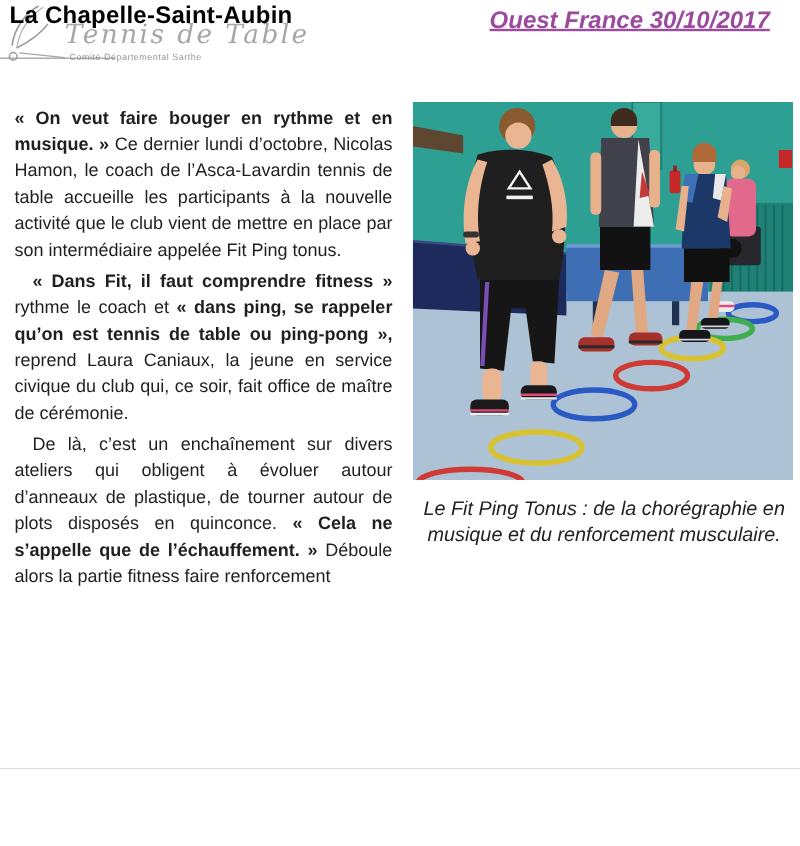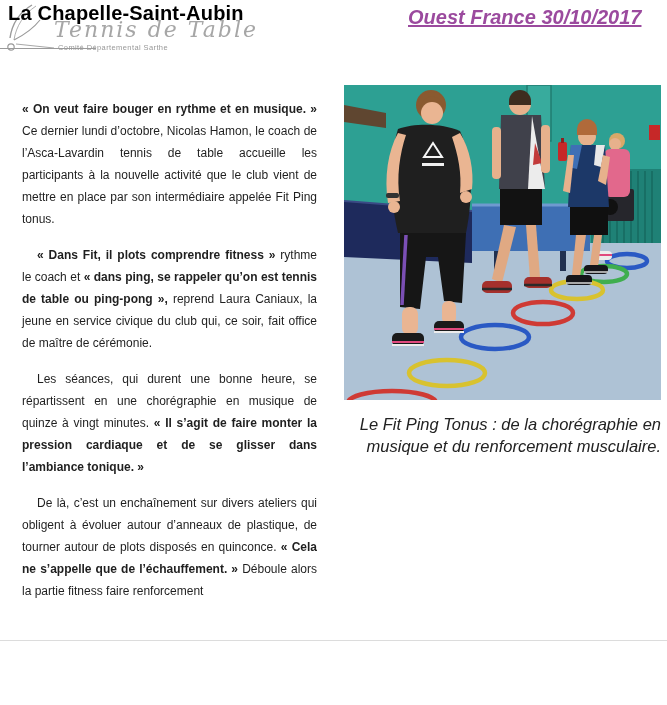--- a/index.html
+++ b/index.html
@@ -33,30 +33,30 @@
   
   .title{
     position:absolute;top:38px;left:8px;margin:0;z-index:2;
     font-size:27px;font-weight:400;color:#0a0a0a;letter-spacing:-0.2px;white-space:nowrap;
   }
   
   .col{position:absolute;top:84px;}
   .col-left{left:8px;width:323px;}
   .col-right{left:344px;width:317px;top:85px;}
   .para{
-    margin:14px;font-size:12px;line-height:22px;text-align:justify;
+    margin:4px;font-size:15px;line-height:22px;text-align:justify;
     color:#1f1f1f;hyphens:auto;-webkit-hyphens:auto;
   }
   .para .b{font-weight:bold;}
   .para.indent{text-indent:15px;}
   
   .photo{width:317px;height:315px;display:block;}
   .caption{
     margin:13px 0 0 2px;font-style:italic;font-size:16.5px;
-    line-height:22px;color:#222;text-align:right;
+    line-height:22px;color:#222;text-align:center;
   }
   .col-right .body-para{margin-top:19px;}
 </style>
 </head>
 <body>
 
 <div class="page">
 
   <h1 class="headline">La Chapelle-Saint-Aubin</h1>
   <div class="source-date">Ouest France 30/10/2017</div>
@@ -70,22 +70,21 @@
       <path d="M14,40 L52,44" stroke="#a8a8a8" stroke-width="1"></path>
     </svg>
     <div class="wm-script">Tennis de Table</div>
     <div class="wm-sub">Comité Départemental Sarthe</div>
     <div class="wm-line"></div>
   </div>
 
 
   <div class="col col-left">
     <p class="para"><span class="b">« On veut faire bouger en rythme et en musique. » </span><span>Ce dernier lundi d’octobre, Nicolas Hamon, le coach de l’Asca-Lavardin tennis de table accueille les participants à la nouvelle activité que le club vient de mettre en place par son intermédiaire appelée Fit Ping tonus.</span></p>
-    <p class="para indent"><span class="b">« Dans Fit, il plots comprendre fitness » </span><span>rythme le coach et </span><span class="b">« dans ping, se rappeler qu’on est tennis de table ou ping-pong », </span><span>reprend Laura Caniaux, la jeune en service civique du club qui, ce soir, fait office de maître de cérémonie.</span></p>
-    <p class="para indent"><span>Les séances, qui durent une bonne heure, se répartissent en une chorégraphie en musique de quinze à vingt minutes. </span><span class="b">« Il s’agit de faire monter la pression cardiaque et de se glisser dans l’ambiance tonique. »</span></p>
+    <p class="para indent"><span class="b">« Dans Fit, il faut comprendre fitness » </span><span>rythme le coach et </span><span class="b">« dans ping, se rappeler qu’on est tennis de table ou ping-pong », </span><span>reprend Laura Caniaux, la jeune en service civique du club qui, ce soir, fait office de maître de cérémonie.</span></p>
     <p class="para indent"><span>De là, c’est un enchaînement sur divers ateliers qui obligent à évoluer autour d’anneaux de plastique, de tourner autour de plots disposés en quinconce. </span><span class="b">« Cela ne s’appelle que de l’échauffement. » </span><span>Déboule alors la partie fitness faire renforcement</span></p>
   </div>
 
   <div class="col col-right">
 
     <svg class="photo" viewBox="0 0 317 315" preserveAspectRatio="none">
 
       <rect x="0" y="0" width="317" height="160" fill="#2da093"></rect>
       <rect x="183" y="0" width="24" height="56" fill="#38ab9d" stroke="#217c71" stroke-width="1.5"></rect>
 

